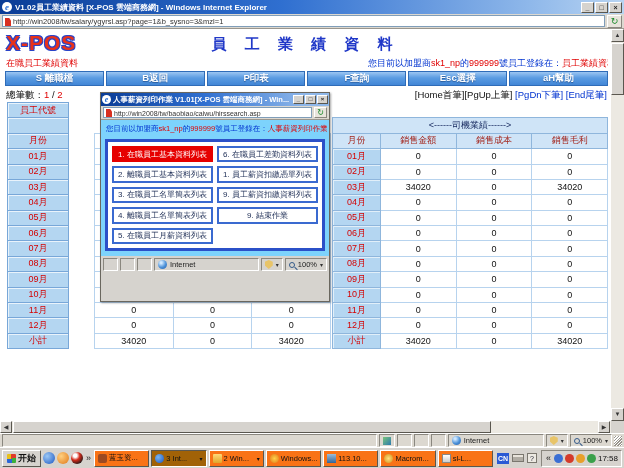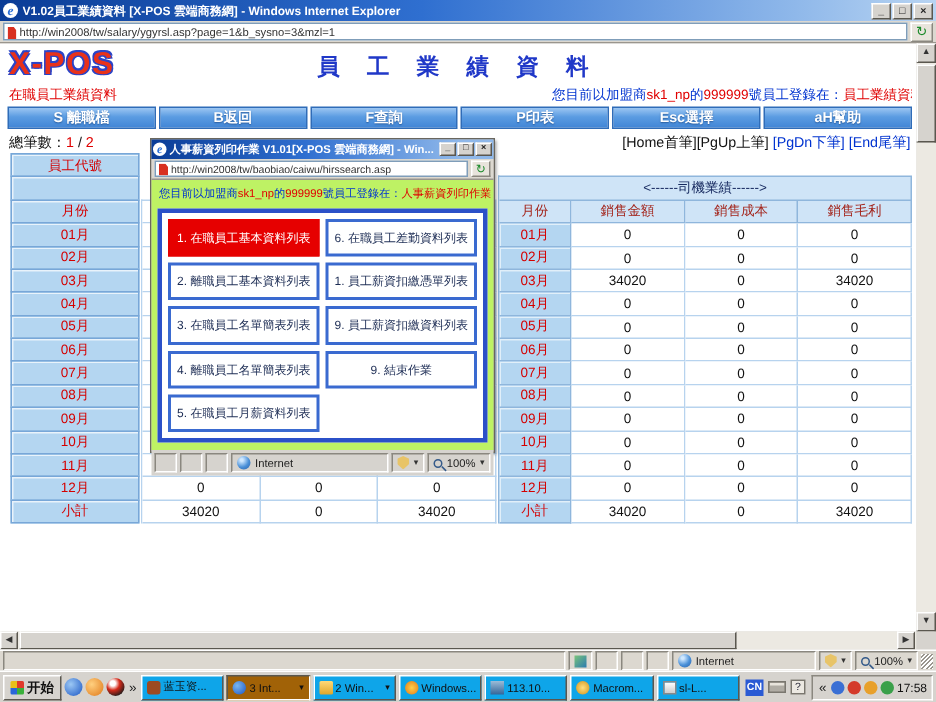--- a/index.html
+++ b/index.html
@@ -42,21 +42,21 @@
   .menu-btn{flex:1;background:linear-gradient(180deg,#9cc6f2,#5b9ce2 45%,#4286d6);border:1px solid #2f6cb8;
     color:#fff;font-size:9.5px;font-weight:bold;display:flex;align-items:center;justify-content:center;
     text-shadow:0 1px 1px #2a5c9c;white-space:nowrap}
   .recordbar{position:absolute;left:6px;right:4px;top:59px;height:14px;display:flex;
     justify-content:space-between;align-items:center;font-size:9.5px;color:#111;white-space:nowrap}
   .nav span{color:#111}
   .nav span.blue{color:#0033d0}
 
   
   .table-area{position:absolute;left:5px;top:73px;width:603px;height:247px}
-  .left-col{position:absolute;left:2px;top:0;width:86px;display:grid;grid-auto-rows:15.38px}
+  .left-col{position:absolute;left:2px;top:0;width:62px;display:grid;grid-auto-rows:15.38px}
   .bluecell{background:#b4d6f1;border:1px solid #78a7d8;box-shadow:inset 1px 1px 0 rgba(255,255,255,.7);
     color:#d40000;font-size:9px;display:flex;align-items:center;justify-content:center;margin-bottom:-1px}
   .mid-tbl{position:absolute;left:89px;top:30.76px;width:237px;display:grid;
     grid-template-columns:repeat(3,1fr);grid-auto-rows:15.38px;border-top:1px solid #b7d3ee;border-left:1px solid #b7d3ee;background:#fff}
   .dcell{border-right:1px solid #b7d3ee;border-bottom:1px solid #b7d3ee;background:#fff;color:#111;
     font-size:9px;display:flex;align-items:center;justify-content:center}
   .right-tbl{position:absolute;left:327px;top:15.38px;width:276px;display:grid;
     grid-template-columns:48px repeat(3,1fr);grid-auto-rows:15.38px;border-top:1px solid #8fb6dc;border-left:1px solid #8fb6dc;background:#fff}
   .band{grid-column:1/-1;background:#cfe4f7;color:#15285e;font-size:9px;display:flex;align-items:center;
     justify-content:center;border-right:1px solid #8fb6dc;border-bottom:1px solid #8fb6dc;white-space:nowrap;overflow:hidden}
@@ -69,21 +69,21 @@
   .popup{position:absolute;left:100px;top:92px;width:230px;height:210px;background:#d6d3ce;
     border:1px solid #6a675f;box-shadow:1px 1px 2px rgba(0,0,0,.35)}
   .p-titlebar{height:13px;background:linear-gradient(90deg,#0a3c96 0%,#2f6fd0 45%,#8fb8ea 90%);
     display:flex;align-items:center;color:#fff;font-size:7.5px;font-weight:bold;padding:0 1px;white-space:nowrap}
   .p-titlebar .ie-e{width:9px;height:9px;font-size:8px;line-height:9px;margin-right:2px}
   .p-title-text{flex:1;overflow:hidden}
   .p-titlebar .winbtn{width:11px;height:9px;font-size:6px;line-height:7px}
   .p-addressbar{height:14px;background:#dcd8d0;border-bottom:1px solid #9a968e;display:flex;align-items:center;padding:1px 2px;gap:2px}
   .p-addressbar .urlbox{height:11px;font-size:7px}
   .p-addressbar .refreshbtn{width:13px;height:11px;font-size:8px;line-height:9px}
-  .p-content{position:relative;height:180px;background:#bef264;overflow:hidden}
+  .p-content{position:relative;height:136px;background:#7dd3fc;overflow:hidden}
   .p-info{position:absolute;left:5px;right:2px;top:4px;font-size:7.5px;color:#0033d0;white-space:nowrap;overflow:hidden}
   .p-menu{position:absolute;left:4px;right:4px;top:19px;bottom:5px;border:3px solid #2b50c8;background:#fff;
     display:grid;grid-template-columns:1fr 1fr;grid-template-rows:repeat(5,1fr);grid-auto-flow:column;gap:4px;padding:4px}
   .p-item{border:2px solid #3a6ad0;background:#fff;color:#1c2c54;font-size:8px;display:flex;align-items:center;
     justify-content:center;white-space:nowrap;overflow:hidden}
   .p-item.selected{background:#e60000;border-color:#e60000;color:#fff}
   .p-status{height:17px;background:#d6d3ce;display:flex;align-items:center;gap:2px;padding:1px 2px}
   .sunken{border:1px solid;border-color:#8a877f #fff #fff #8a877f;height:13px;display:flex;align-items:center;
     gap:3px;padding:0 3px;font-size:7.5px;color:#222;white-space:nowrap}
   .seg-sm{width:15px}
@@ -117,21 +117,21 @@
   .startbtn{height:17px;background:#d6d3ce;border:1px solid;border-color:#fff #5a574f #5a574f #fff;
     display:flex;align-items:center;gap:2px;padding:0 4px;font-size:9px;font-weight:bold;color:#111;flex:0 0 auto}
   .flag{width:9px;height:9px;background:conic-gradient(#e03a2a 0 25%,#3ab03a 0 50%,#2a66d8 0 75%,#e8c01a 0);border-radius:1px}
   .ql{display:flex;gap:2px;align-items:center;flex:0 0 auto}
   .qlicon{width:12px;height:12px;border-radius:50%}
   .ql-ie{background:radial-gradient(circle at 35% 35%,#9cc8f4,#1a56c4)}
   .ql-msn{background:radial-gradient(circle at 35% 35%,#ffd080,#e07818)}
   .ql-qq{background:radial-gradient(circle at 35% 30%,#fff 15%,#d42a1a 40%,#1a1a1a 80%)}
   .chev{font-size:9px;color:#222;padding:0 1px}
   .tbtns{display:flex;gap:2px;flex:1;min-width:0}
-  .tbtn{flex:1;min-width:0;height:17px;background:#0ea5e9;border:1px solid;border-color:#fff #5a574f #5a574f #fff;
+  .tbtn{flex:1;min-width:0;height:17px;background:#f97316;border:1px solid;border-color:#fff #5a574f #5a574f #fff;
     display:flex;align-items:center;gap:2px;padding:0 3px;font-size:7.5px;color:#111;white-space:nowrap;overflow:hidden}
   .tbtn.active{background:#a16207;border-color:#5a574f #fff #fff #5a574f}
   .tbtn .dd{display:none;font-size:6px;margin-left:auto}
   .tbtn.has-dd .dd{display:inline}
   .ticon{width:9px;height:9px;flex:0 0 auto}
   .ic-paw{background:#9c4a22;border-radius:2px}
   .ic-ie{background:radial-gradient(circle at 35% 35%,#7ab6f0,#1a56c4);border-radius:50%}
   .ic-folder{background:linear-gradient(#ffd978,#e0a62a);border-radius:1px}
   .ic-globe{background:radial-gradient(circle,#ffd04a,#e07818);border-radius:50%}
   .ic-chart{background:linear-gradient(#9cbcd8,#336699)}
@@ -178,23 +178,23 @@
     <div class="login-line">
       <span>您目前以加盟商</span><span class="red">sk1_np</span><span>的</span><span class="red">999999</span><span>號員工登錄在：</span><span class="red">員工業績資料</span>
     </div>
 
     <div class="menubar">
 
         <div class="menu-btn">S 離職檔</div>
 
         <div class="menu-btn">B返回</div>
 
+        <div class="menu-btn">P印表</div>
+
         <div class="menu-btn">F查詢</div>
-
-        <div class="menu-btn">P印表</div>
 
         <div class="menu-btn">Esc選擇</div>
 
         <div class="menu-btn">aH幫助</div>
       </div>
 
     <div class="recordbar">
       <span>
         <span>總筆數：</span><span class="red">1</span><span> / </span><span class="red">2</span>
       </span>

